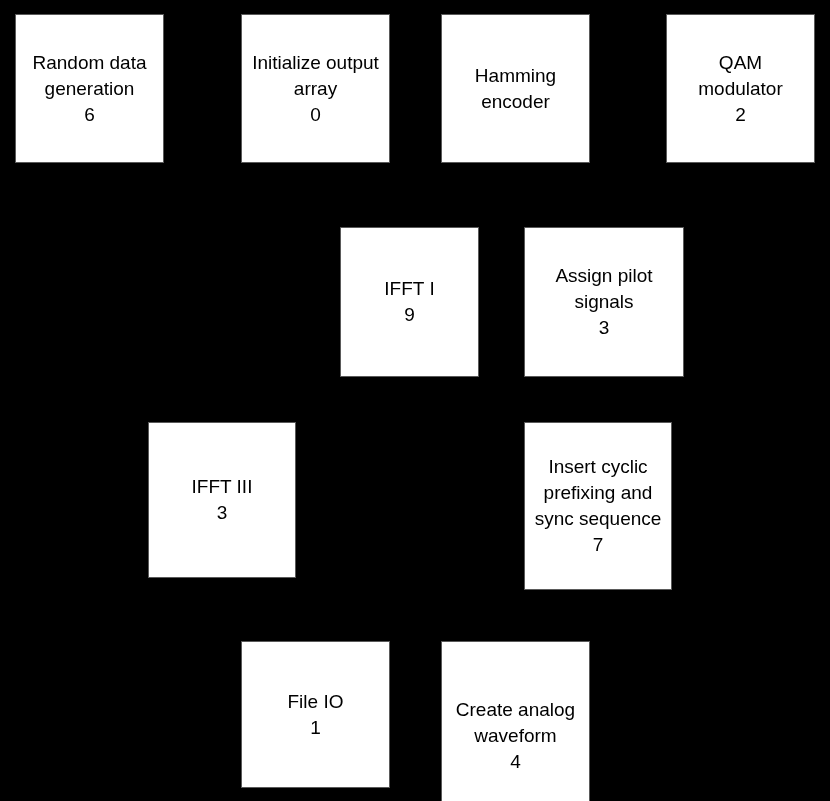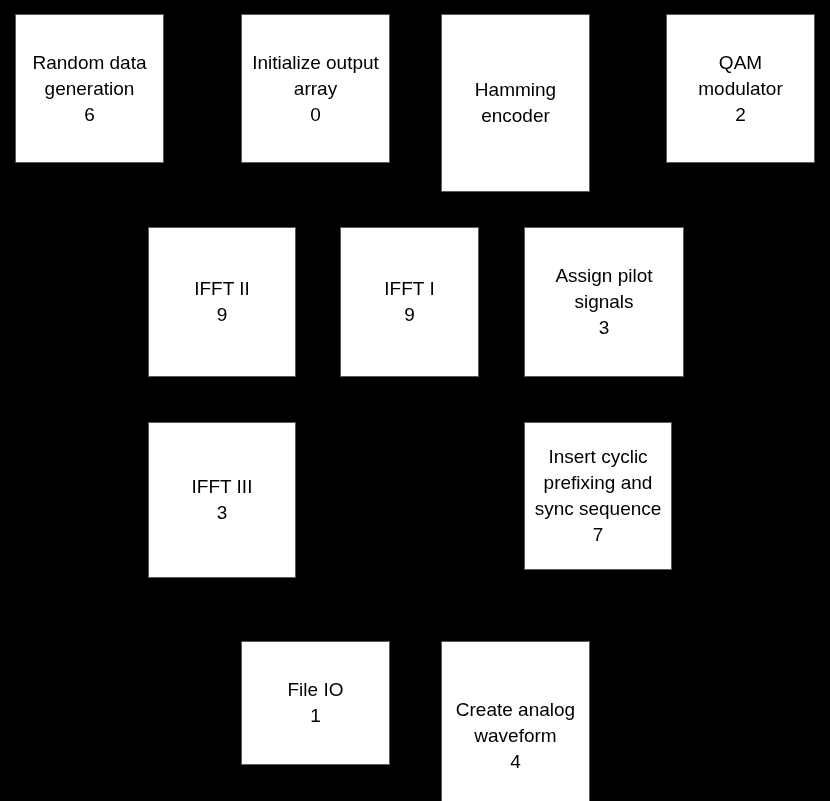--- a/index.html
+++ b/index.html
@@ -51,39 +51,33 @@
     </div>
   </div>
 
   <div class="node" style="left:241px;top:14px;width:149px;height:149px">
     <div class="node-inner">
       <span class="node-label">Initialize output array</span>
       <span class="node-value">0</span>
     </div>
   </div>
 
-  <div class="node" style="left:441px;top:14px;width:149px;height:178px">
+  <div class="node" style="left:441px;top:14px;width:149px;height:149px">
     <div class="node-inner">
       <span class="node-label">Hamming encoder</span>
     </div>
   </div>
 
   <div class="node" style="left:666px;top:14px;width:149px;height:149px">
     <div class="node-inner">
       <span class="node-label">QAM modulator</span>
       <span class="node-value">2</span>
     </div>
   </div>
 
-  <div class="node" style="left:148px;top:227px;width:148px;height:150px">
-    <div class="node-inner">
-      <span class="node-label">IFFT II</span>
-      <span class="node-value">9</span>
-    </div>
-  </div>
 
   <div class="node" style="left:340px;top:227px;width:139px;height:150px">
     <div class="node-inner">
       <span class="node-label">IFFT I</span>
       <span class="node-value">9</span>
     </div>
   </div>
 
   <div class="node" style="left:524px;top:227px;width:160px;height:150px">
     <div class="node-inner">
@@ -92,28 +86,28 @@
     </div>
   </div>
 
   <div class="node" style="left:148px;top:422px;width:148px;height:156px">
     <div class="node-inner">
       <span class="node-label">IFFT III</span>
       <span class="node-value">3</span>
     </div>
   </div>
 
-  <div class="node" style="left:524px;top:422px;width:148px;height:148px">
+  <div class="node" style="left:524px;top:422px;width:148px;height:168px">
     <div class="node-inner">
       <span class="node-label">Insert cyclic prefixing and sync sequence</span>
       <span class="node-value">7</span>
     </div>
   </div>
 
-  <div class="node" style="left:241px;top:641px;width:149px;height:124px">
+  <div class="node" style="left:241px;top:641px;width:149px;height:147px">
     <div class="node-inner">
       <span class="node-label">File IO</span>
       <span class="node-value">1</span>
     </div>
   </div>
 
   <div class="node" style="left:441px;top:641px;width:149px;height:190px">
     <div class="node-inner">
       <span class="node-label">Create analog waveform</span>
       <span class="node-value">4</span>

